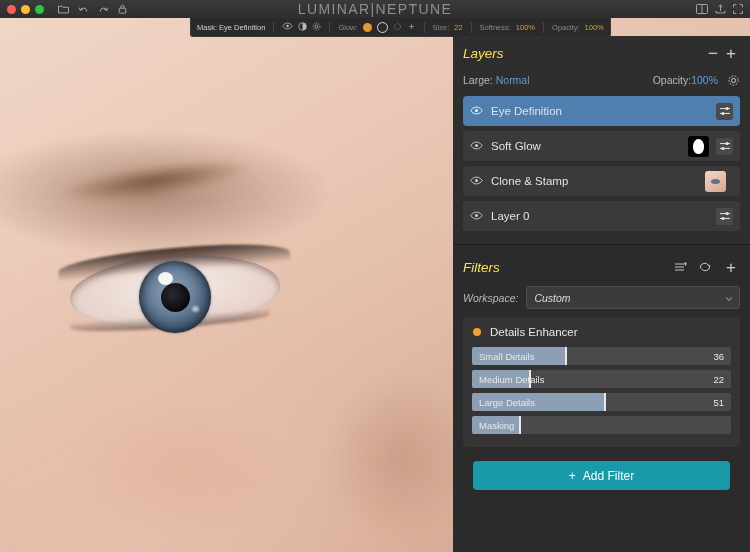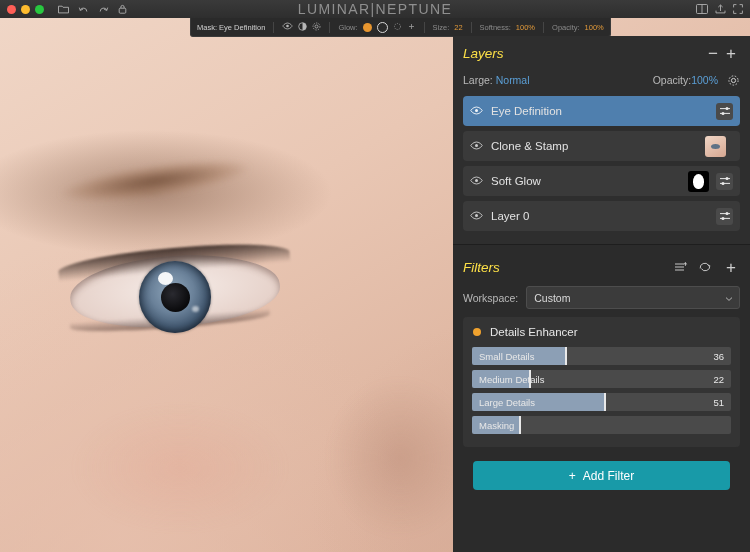--- a/index.html
+++ b/index.html
@@ -138,21 +138,21 @@
   }
   .thumb.face { background:linear-gradient(150deg,#f0d6c6,#d6a791); position:relative; }
   .thumb.face:after{
     content:""; position:absolute; left:6px; top:8px; width:9px; height:5px; border-radius:50%;
     background:#5e7286;
   }
   .sliders-ico { width:17px; height:17px; border-radius:3px; background:#4a4a4a; display:flex; align-items:center; justify-content:center;}
   .layer.sel .sliders-ico { background:#3f6party; }
 
   .filters-section { padding:0 10px; }
-  .ws-row { display:flex; align-items:center; font-size:10.5px; color:#b9b9b9; margin:2px 0 8px 0;}
+  .ws-row { display:flex; align-items:center; font-size:10.5px; color:#b9b9b9; margin:2px 0 8px 0;font-style:italic;}
   .ws-label { margin-right:8px; }
   .ws-select {
     flex:1; height:21px; background:#3b3b3b; border:1px solid #4d4d4d; border-radius:3px;
     display:flex; align-items:center; padding:0 7px; color:#dadada; font-size:10.5px; position:relative;
   }
   .ws-select .chev { position:absolute; right:6px; top:50%; transform:translateY(-50%); }
 
   .filter-card { background:#343434; border-radius:4px; padding:0 0 8px 0; }
   .filter-head { height:30px; display:flex; align-items:center; padding:0 10px; font-size:11.5px; color:#e8e8e8; }
   .fdot { width:8px; height:8px; border-radius:50%; background:#f0a22e; margin-right:9px; }
@@ -335,40 +335,40 @@
         </span>
       </div>
 
       <div class="layer">
         <span class="eye-ico">
           <svg width="13" height="9" viewBox="0 0 13 9">
               <path d="M0.8 4.5S2.9 1 6.5 1s5.7 3.5 5.7 3.5-2.1 3.5-5.7 3.5S0.8 4.5 0.8 4.5z" fill="none" stroke="#d6d6d6" stroke-width="0.9"></path>
               <circle cx="6.5" cy="4.5" r="1.5" fill="#d6d6d6"></circle>
             </svg>
         </span>
-        <span class="name">Clone &amp; Stamp</span>
-        <span class="thumb face"></span>
-      </div>
-
-      <div class="layer">
-        <span class="eye-ico">
-          <svg width="13" height="9" viewBox="0 0 13 9">
-              <path d="M0.8 4.5S2.9 1 6.5 1s5.7 3.5 5.7 3.5-2.1 3.5-5.7 3.5S0.8 4.5 0.8 4.5z" fill="none" stroke="#d6d6d6" stroke-width="0.9"></path>
-              <circle cx="6.5" cy="4.5" r="1.5" fill="#d6d6d6"></circle>
-            </svg>
-        </span>
         <span class="name">Soft Glow</span>
         <span class="thumb mask"></span>
         <span class="sliders-ico">
           <svg width="12" height="10" viewBox="0 0 12 10">
               <path d="M1 2.6h10M1 7.4h10" stroke="#e8e8e8" stroke-width="1"></path>
               <circle cx="8" cy="2.6" r="1.5" fill="#e8e8e8"></circle>
               <circle cx="4" cy="7.4" r="1.5" fill="#e8e8e8"></circle>
             </svg>
         </span>
+      </div>
+
+      <div class="layer">
+        <span class="eye-ico">
+          <svg width="13" height="9" viewBox="0 0 13 9">
+              <path d="M0.8 4.5S2.9 1 6.5 1s5.7 3.5 5.7 3.5-2.1 3.5-5.7 3.5S0.8 4.5 0.8 4.5z" fill="none" stroke="#d6d6d6" stroke-width="0.9"></path>
+              <circle cx="6.5" cy="4.5" r="1.5" fill="#d6d6d6"></circle>
+            </svg>
+        </span>
+        <span class="name">Clone &amp; Stamp</span>
+        <span class="thumb face"></span>
       </div>
 
       <div class="layer">
         <span class="eye-ico">
           <svg width="13" height="9" viewBox="0 0 13 9">
               <path d="M0.8 4.5S2.9 1 6.5 1s5.7 3.5 5.7 3.5-2.1 3.5-5.7 3.5S0.8 4.5 0.8 4.5z" fill="none" stroke="#d6d6d6" stroke-width="0.9"></path>
               <circle cx="6.5" cy="4.5" r="1.5" fill="#d6d6d6"></circle>
             </svg>
         </span>
         <span class="name">Layer 0</span>

